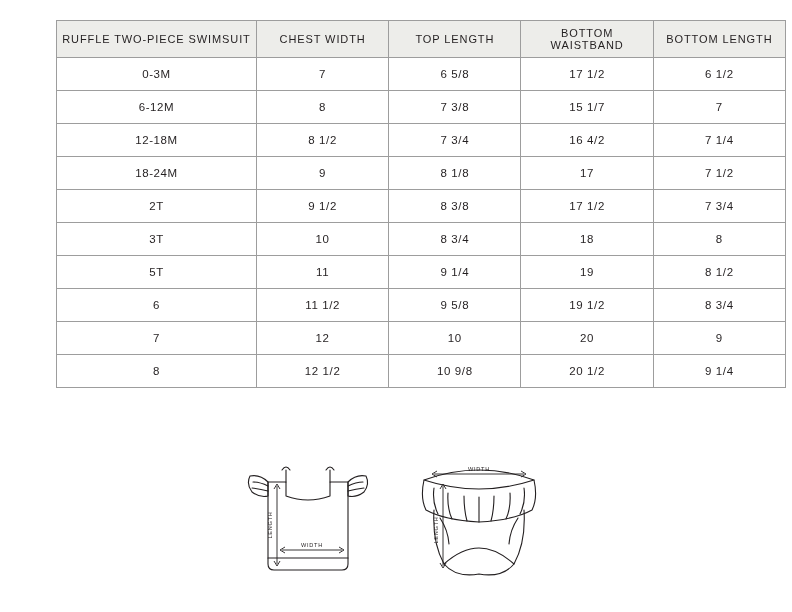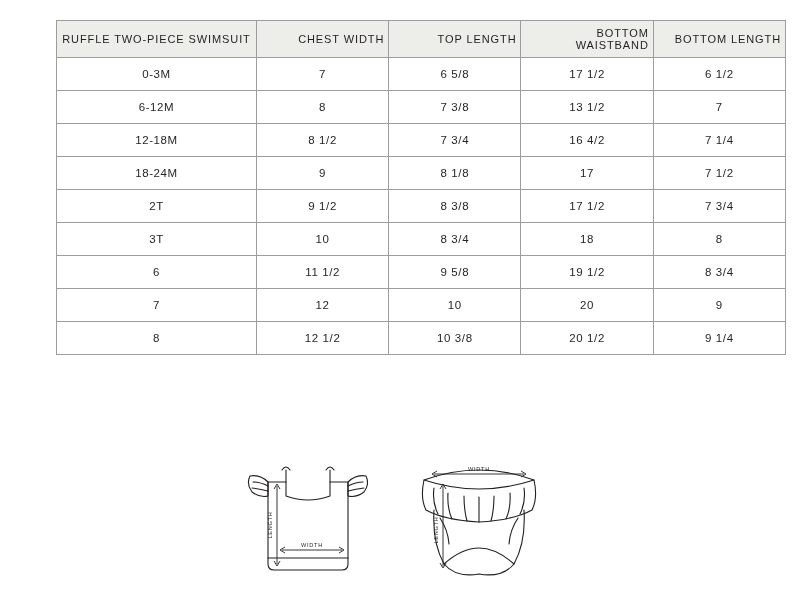--- a/index.html
+++ b/index.html
@@ -37,21 +37,20 @@
     letter-spacing: 0.6px;
     font-weight: 400;
     color: #231f20;
     padding: 0 4px;
   }
   .size-table thead th {
     background: #ededea;
     height: 36px;
     font-size: 11px;
     letter-spacing: 0.9px;
-    text-align: right;
   }
   .size-table thead th.head-label {
     text-align: center;
   }
   .col-label { width: 186px; }
   .col-data  { width: 123px; }
   .diagrams {
     position: absolute;
     left: 0;
     top: 452px;
@@ -97,21 +96,21 @@
         <td>0-3M</td>
         <td>7</td>
         <td>6 5/8</td>
         <td>17 1/2</td>
         <td>6 1/2</td>
       </tr>
       <tr>
         <td>6-12M</td>
         <td>8</td>
         <td>7 3/8</td>
-        <td>13 1/2</td>
+        <td>15 1/7</td>
         <td>7</td>
       </tr>
       <tr>
         <td>12-18M</td>
         <td>8 1/2</td>
         <td>7 3/4</td>
         <td>16 4/2</td>
         <td>7 1/4</td>
       </tr>
       <tr>
@@ -129,37 +128,44 @@
         <td>7 3/4</td>
       </tr>
       <tr>
         <td>3T</td>
         <td>10</td>
         <td>8 3/4</td>
         <td>18</td>
         <td>8</td>
       </tr>
       <tr>
+        <td>5T</td>
+        <td>11</td>
+        <td>9 1/4</td>
+        <td>19</td>
+        <td>8 1/2</td>
+      </tr>
+      <tr>
         <td>6</td>
         <td>11 1/2</td>
         <td>9 5/8</td>
         <td>19 1/2</td>
         <td>8 3/4</td>
       </tr>
       <tr>
         <td>7</td>
         <td>12</td>
         <td>10</td>
         <td>20</td>
         <td>9</td>
       </tr>
       <tr>
         <td>8</td>
         <td>12 1/2</td>
-        <td>10 3/8</td>
+        <td>10 9/8</td>
         <td>20 1/2</td>
         <td>9 1/4</td>
       </tr>
     </tbody>
   </table>
 
   <div class="diagrams">
 
     <div class="diagram">
       <svg width="140" height="130" viewBox="0 0 140 130">

